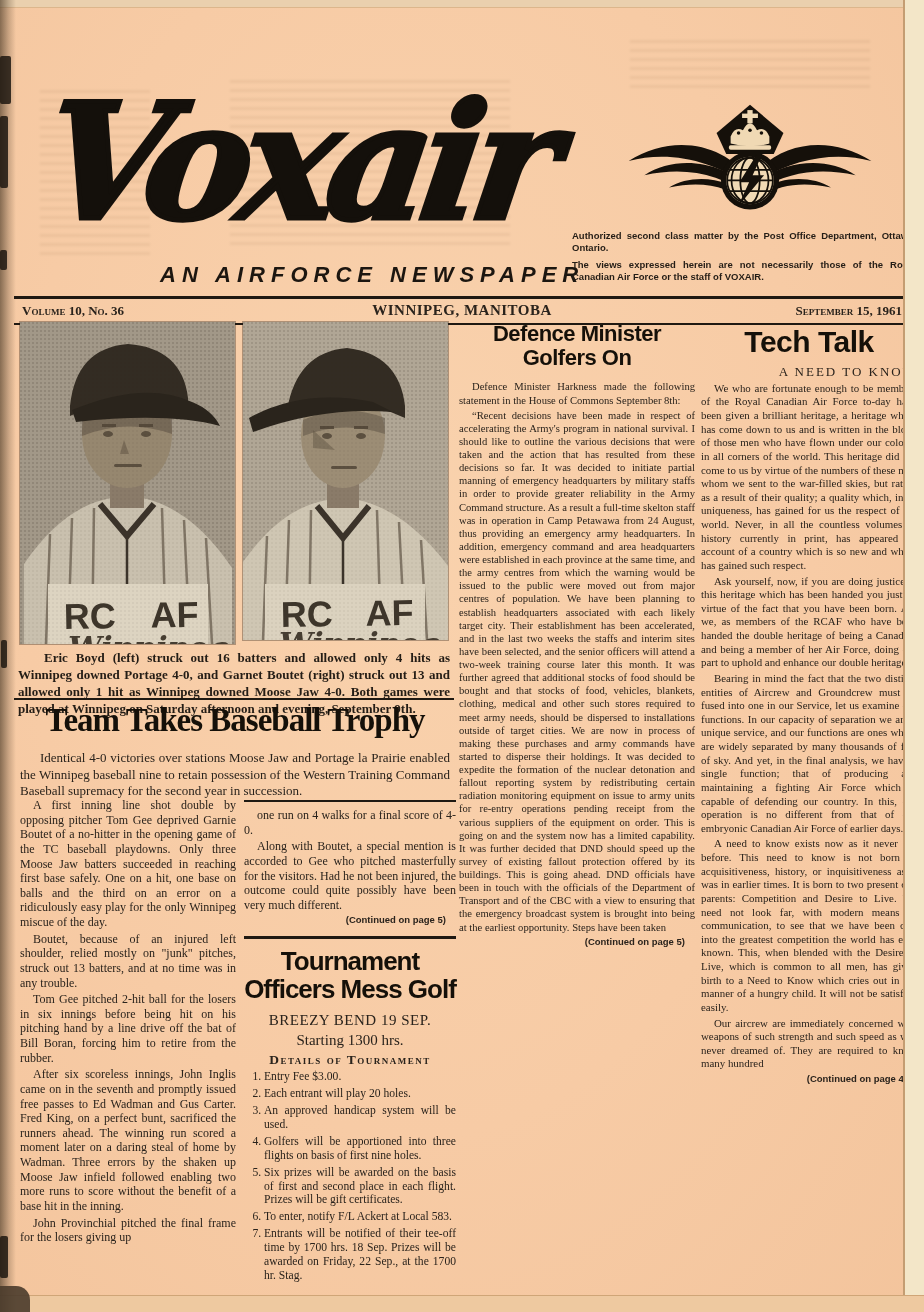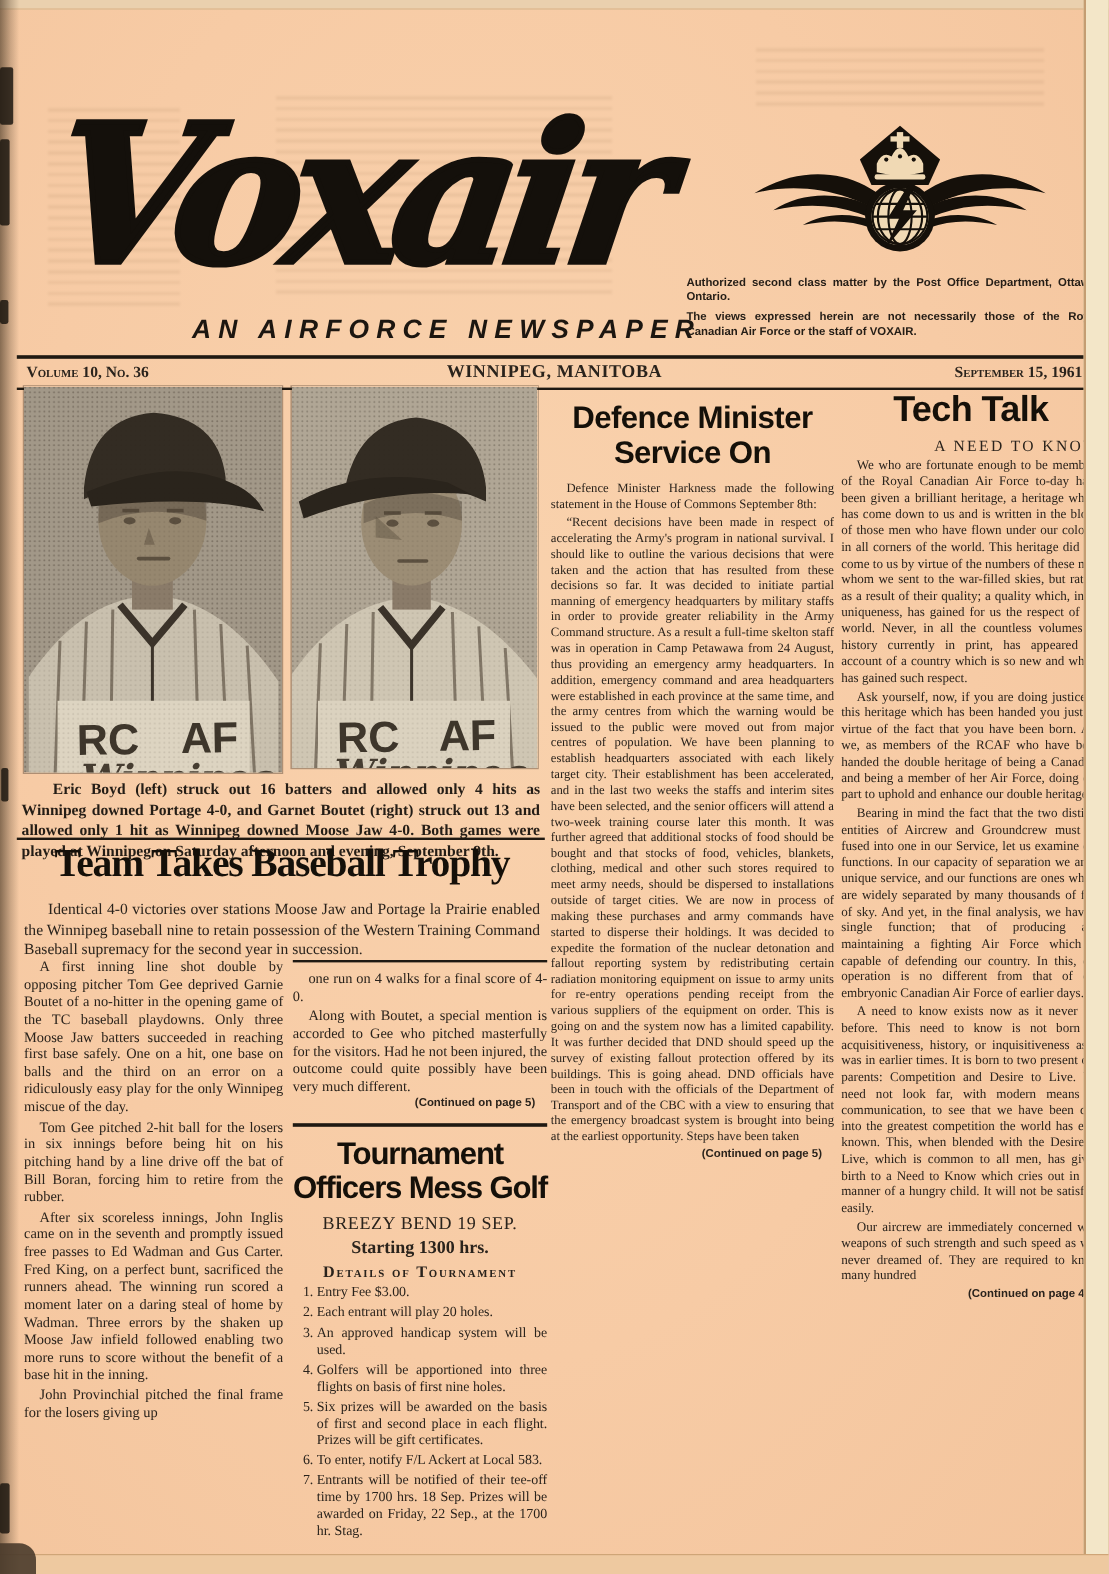--- a/index.html
+++ b/index.html
@@ -55,28 +55,28 @@
   .col{position:absolute;text-align:justify;}
   .col p{margin:0 0 2px;text-indent:13px;}
   .colA{left:20px;top:798px;width:216px;font-size:12px;line-height:1.22;}
   .colB{left:244px;top:794px;width:212px;font-size:12px;line-height:1.22;}
   .colC{left:459px;top:322px;width:236px;font-size:10.6px;line-height:1.24;}
   .colD{left:701px;top:326px;width:216px;font-size:10.9px;line-height:1.25;}
   .continued{font-family:"Liberation Sans",sans-serif;font-weight:bold;font-size:9.5px;
     text-align:right;padding-right:10px;margin-top:5px;text-indent:0 !important;}
   .colrule{height:2px;background:#1f1912;margin:6px 0;}
   .colrule.heavy{height:3px;}
-  .hl-defence{font-size:26px;line-height:1.1;text-align:center;margin:12px 0 10px;}
+  .hl-defence{font-size:22px;line-height:1.1;text-align:center;margin:0 0 10px;}
   .hl-defence div{white-space:nowrap;}
   .hl-tech{font-size:30px;line-height:1.05;text-align:center;margin:0 0 6px;}
   .hl-golf{font-size:26px;line-height:1.08;text-align:center;margin:8px 0 8px;}
   .hl-golf div{white-space:nowrap;letter-spacing:-1px;}
   .tech-sub{font-weight:normal;font-size:13px;letter-spacing:2px;text-align:right;margin:0 0 6px;text-indent:0;}
   .golf-venue{font-size:15px;text-align:center;letter-spacing:.5px;margin:2px 0 6px;text-indent:0 !important;}
-  .golf-start{font-weight:bold;font-size:15px;text-align:center;margin:0 0 7px;text-indent:0 !important;}
+  .golf-start{font-weight:normal;font-size:15px;text-align:center;margin:0 0 7px;text-indent:0 !important;}
   .golf-details{font-weight:bold;font-size:13.5px;font-variant:small-caps;letter-spacing:1.5px;
     text-align:center;margin:0 0 6px;text-indent:0 !important;}
   .golf-list{margin:0;padding-left:20px;}
   .golf-list li{margin:0 0 3px;font-size:11.6px;line-height:1.2;}
 </style>
 </head>
 <body>
 
 <div id="page">
 
@@ -239,20 +239,21 @@
   <div class="rule" style="position:absolute;left:14px;top:698px;width:440px;height:2px;"></div>
 
   <div class="headline-baseball h-serif">Team Takes Baseball Trophy</div>
 
   <div class="lede">
     <p>Identical 4-0 victories over stations Moose Jaw and Portage la Prairie enabled the Winnipeg baseball nine to retain possession of the Western Training Command Baseball supremacy for the second year in succession.</p>
   </div>
 
   <div class="col colA">
     <p>A first inning line shot double by opposing pitcher Tom Gee deprived Garnie Boutet of a no-hitter in the opening game of the TC baseball playdowns. Only three Moose Jaw batters succeeded in reaching first base safely. One on a hit, one base on balls and the third on an error on a ridiculously easy play for the only Winnipeg miscue of the day.</p>
+    <p>Boutet, because of an injured left shoulder, relied mostly on "junk" pitches, struck out 13 batters, and at no time was in any trouble.</p>
     <p>Tom Gee pitched 2-hit ball for the losers in six innings before being hit on his pitching hand by a line drive off the bat of Bill Boran, forcing him to retire from the rubber.</p>
     <p>After six scoreless innings, John Inglis came on in the seventh and promptly issued free passes to Ed Wadman and Gus Carter. Fred King, on a perfect bunt, sacrificed the runners ahead. The winning run scored a moment later on a daring steal of home by Wadman. Three errors by the shaken up Moose Jaw infield followed enabling two more runs to score without the benefit of a base hit in the inning.</p>
     <p>John Provinchial pitched the final frame for the losers giving up</p>
   </div>
 
   <div class="col colB">
     <div class="colrule"></div>
     <p>one run on 4 walks for a final score of 4-0.</p>
     <p>Along with Boutet, a special mention is accorded to Gee who pitched masterfully for the visitors. Had he not been injured, the outcome could quite possibly have been very much different.</p>
     <p class="continued">(Continued on page 5)</p>
@@ -272,21 +273,21 @@
       <li>Golfers will be apportioned into three flights on basis of first nine holes.</li>
       <li>Six prizes will be awarded on the basis of first and second place in each flight. Prizes will be gift certificates.</li>
       <li>To enter, notify F/L Ackert at Local 583.</li>
       <li>Entrants will be notified of their tee-off time by 1700 hrs. 18 Sep. Prizes will be awarded on Friday, 22 Sep., at the 1700 hr. Stag.</li>
     </ol>
   </div>
 
   <div class="col colC">
     <div class="hl-defence h-sans">
       <div>Defence Minister</div>
-      <div>Service On</div>
+      <div>Golfers On</div>
     </div>
     <p>Defence Minister Harkness made the following statement in the House of Commons September 8th:</p>
     <p>“Recent decisions have been made in respect of accelerating the Army's program in national survival. I should like to outline the various decisions that were taken and the action that has resulted from these decisions so far. It was decided to initiate partial manning of emergency headquarters by military staffs in order to provide greater reliability in the Army Command structure. As a result a full-time skelton staff was in operation in Camp Petawawa from 24 August, thus providing an emergency army headquarters. In addition, emergency command and area headquarters were established in each province at the same time, and the army centres from which the warning would be issued to the public were moved out from major centres of population. We have been planning to establish headquarters associated with each likely target city. Their establishment has been accelerated, and in the last two weeks the staffs and interim sites have been selected, and the senior officers will attend a two-week training course later this month. It was further agreed that additional stocks of food should be bought and that stocks of food, vehicles, blankets, clothing, medical and other such stores required to meet army needs, should be dispersed to installations outside of target cities. We are now in process of making these purchases and army commands have started to disperse their holdings. It was decided to expedite the formation of the nuclear detonation and fallout reporting system by redistributing certain radiation monitoring equipment on issue to army units for re-entry operations pending receipt from the various suppliers of the equipment on order. This is going on and the system now has a limited capability. It was further decided that DND should speed up the survey of existing fallout protection offered by its buildings. This is going ahead. DND officials have been in touch with the officials of the Department of Transport and of the CBC with a view to ensuring that the emergency broadcast system is brought into being at the earliest opportunity. Steps have been taken</p>
     <p class="continued">(Continued on page 5)</p>
   </div>
 
   <div class="col colD">
     <div class="hl-tech h-sans">Tech Talk</div>
     <p class="tech-sub">A NEED TO KNOW</p>
     <p>We who are fortunate enough to be members of the Royal Canadian Air Force to-day have been given a brilliant heritage, a heritage which has come down to us and is written in the blood of those men who have flown under our colours in all corners of the world. This heritage did not come to us by virtue of the numbers of these men whom we sent to the war-filled skies, but rather as a result of their quality; a quality which, in its uniqueness, has gained for us the respect of the world. Never, in all the countless volumes of history currently in print, has appeared an account of a country which is so new and which has gained such respect.</p>

